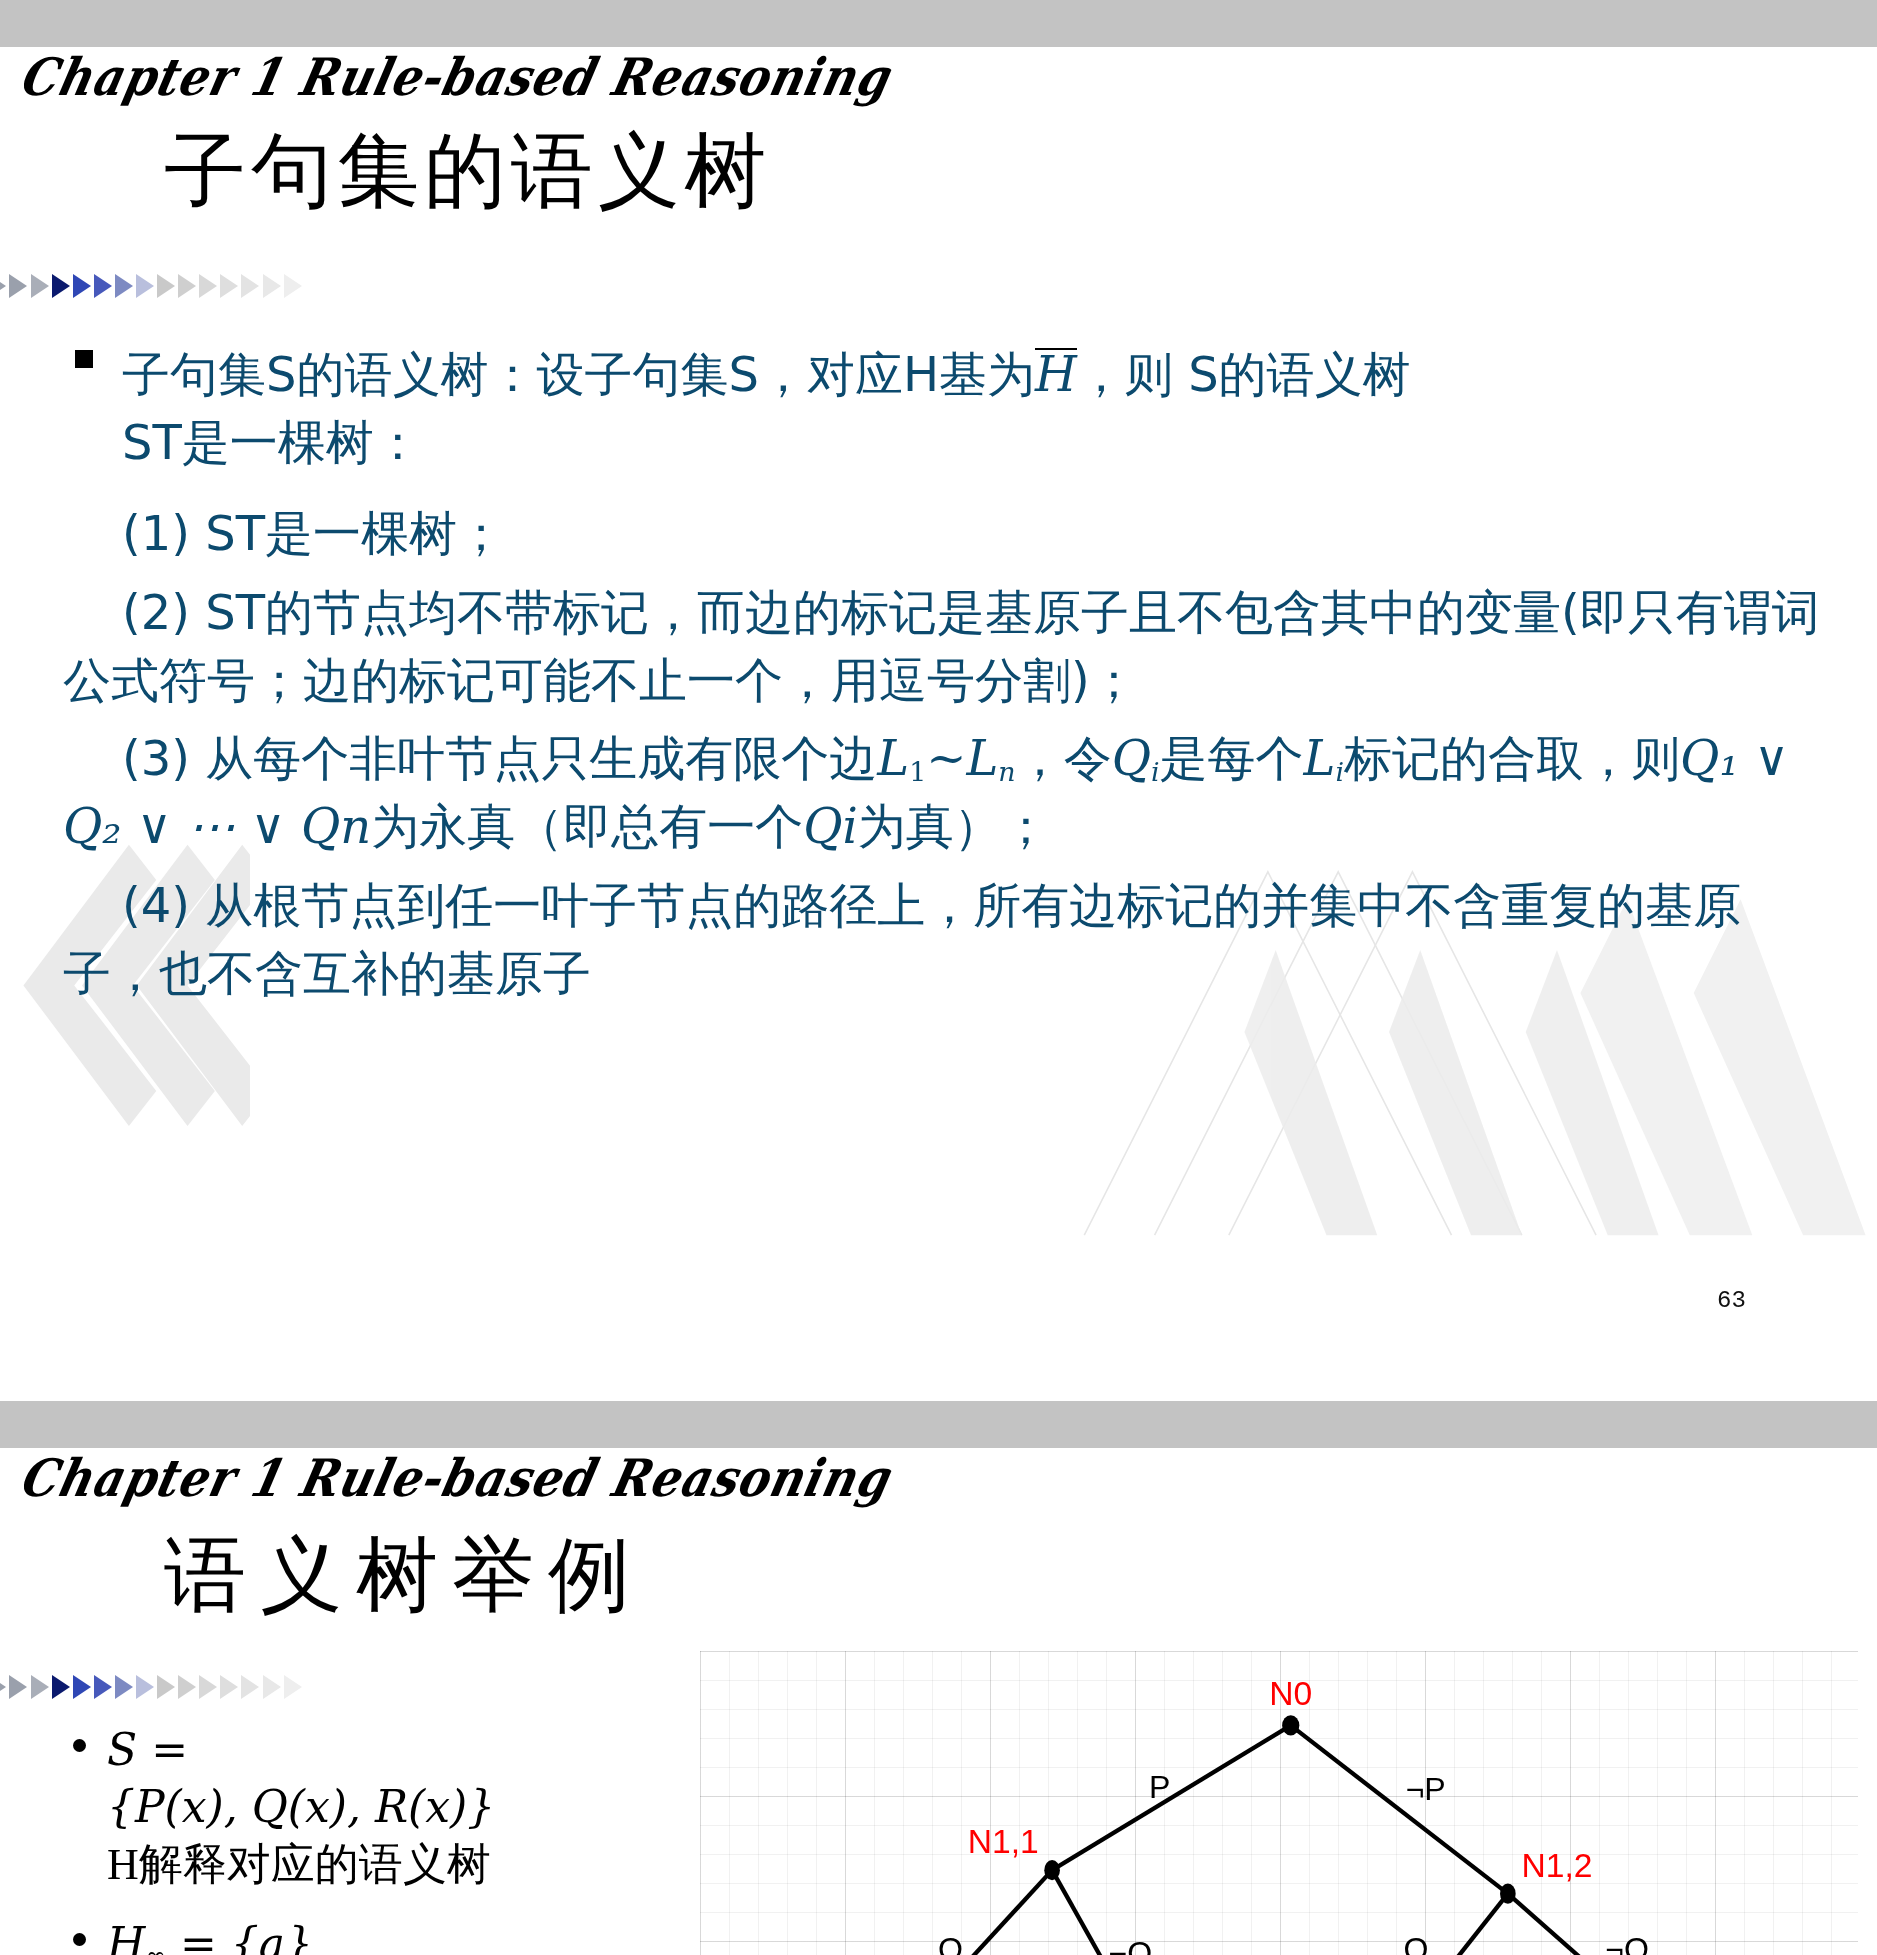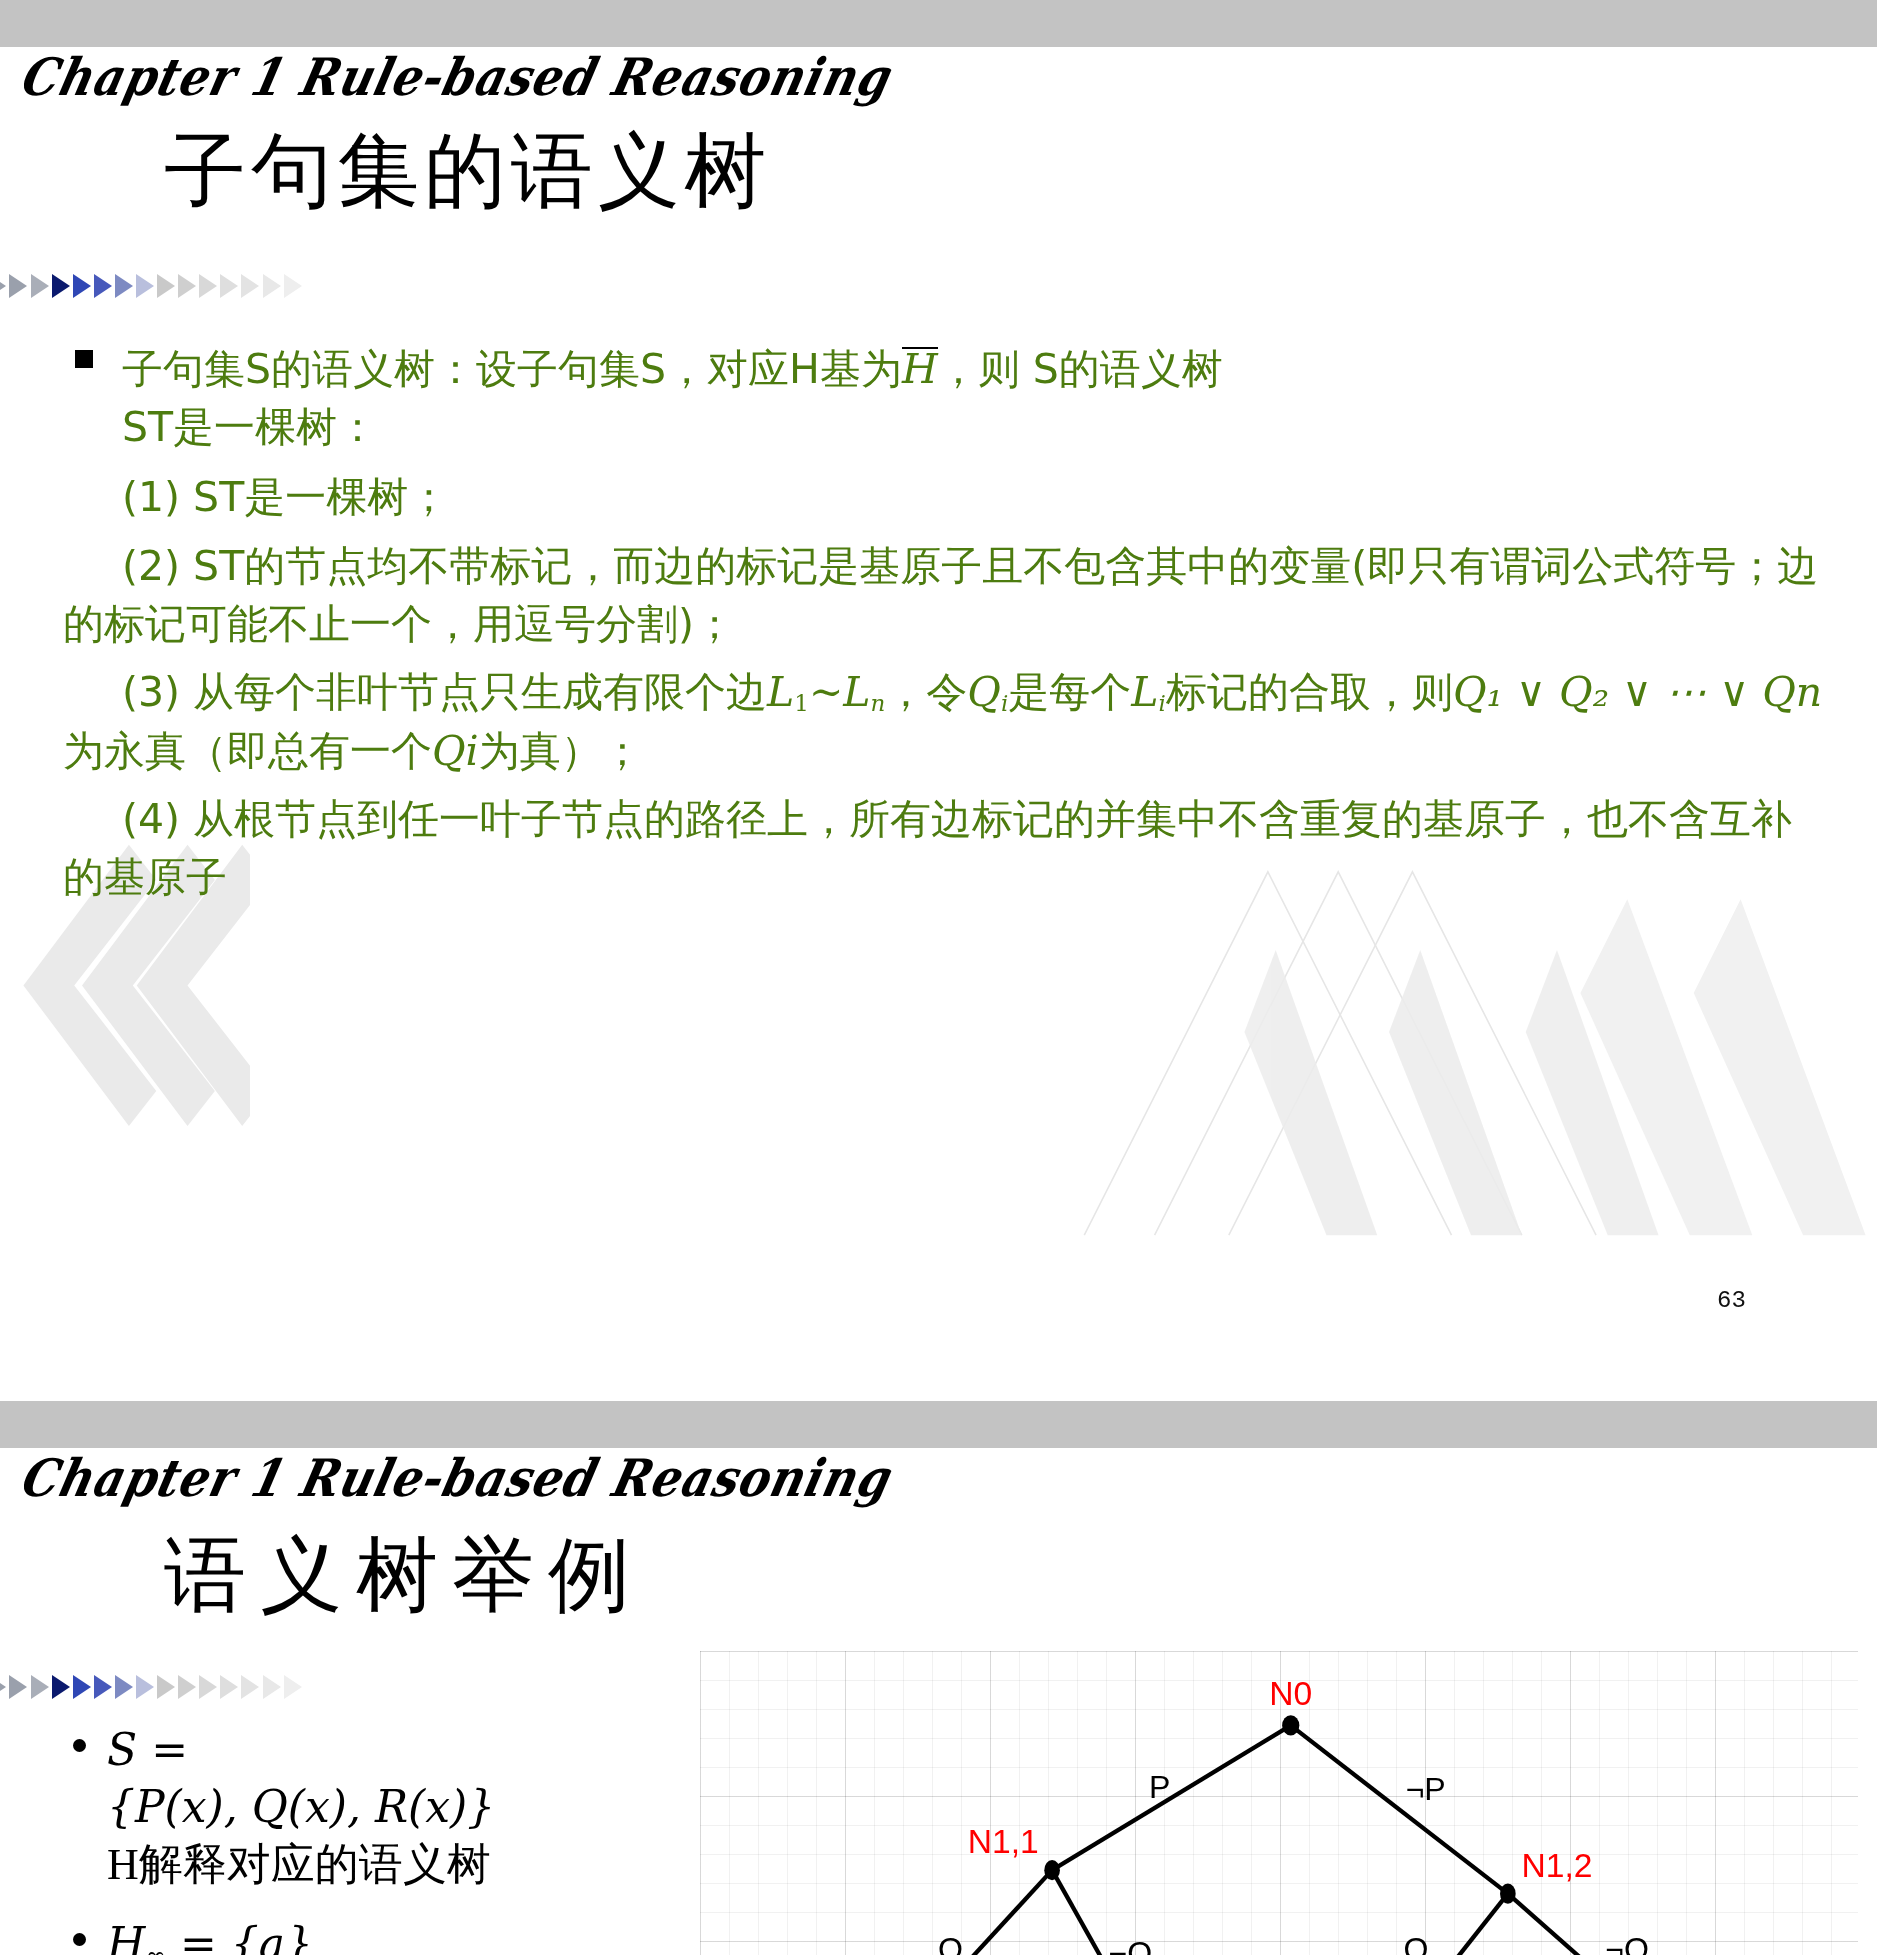--- a/index.html
+++ b/index.html
@@ -35,21 +35,21 @@
 
   
   .arrows{position:absolute;height:36px;display:flex;align-items:center;gap:0px;}
   .arrows i{display:block;width:0;height:0;
      border-top:12.5px solid transparent;border-bottom:12.5px solid transparent;
      margin-right:3.1px;}
 
   
   .s1body{position:absolute;left:63px;top:340px;width:1768px;
      font-family:"DejaVu Sans","Liberation Sans",sans-serif;
-     color:#4d7c0f;font-size:41px;line-height:1.42;}
+     color:#0c4a6e;font-size:48px;line-height:1.42;}
   .s1body .bullet{position:relative;padding-left:59px;}
   .s1body .bullet .sq{position:absolute;left:11.7px;top:10.2px;width:18px;height:18px;background:#000;}
   .para{margin-top:3.9px;}
   .indent{text-indent:59px;}
   .mi{font-family:"DejaVu Serif","Liberation Serif",serif;font-style:italic;}
   .mn{font-family:"DejaVu Serif","Liberation Serif",serif;font-style:normal;}
   .ovl{border-top:2px solid #000;padding-top:0.4px;display:inline-block;line-height:1;}
   sub{font-size:0.56em;vertical-align:-0.22em;}
 
   .pagenum{position:absolute;font-family:Liberation Mono, monospace;font-size:24px;color:#111;}
@@ -133,21 +133,21 @@
     <i style="border-left:18px solid #eeeeee"></i>
   </div>
 
   <div class="s1body">
     <div class="bullet">
       <span class="sq"></span>
       <span>子句集S的语义树：设子句集S，对应H基为</span><span class="mi ovl">H</span><span>，则 S的语义树</span><br>
       <span>ST是一棵树：</span>
     </div>
 
-    <div class="para indent" style="margin-top:12px;">(1) ST是一棵树；</div>
+    <div class="para indent" style="margin-top:23px;">(1) ST是一棵树；</div>
 
     <div class="para indent" style="margin-top:10.2px;">(2) ST的节点均不带标记，而边的标记是基原子且不包含其中的变量(即只有谓词公式符号；边的标记可能不止一个，用逗号分割)；</div>
 
     <div class="para indent" style="margin-top:10.2px;">
       <span>(3) 从每个非叶节点只生成有限个边</span><span class="mi">L</span><sub class="mn">1</sub><span class="mn">~</span><span class="mi">L</span><sub class="mi">n</sub><span>，令</span><span class="mi">Q</span><sub class="mi">i</sub><span>是每个</span><span class="mi">L</span><sub class="mi">i</sub><span>标记的合取，则</span><span class="mi">Q₁ ∨ Q₂ ∨ ⋯ ∨ Qn</span><span>为永真（即总有一个</span><span class="mi">Qi</span><span>为真）；</span>
     </div>
 
     <div class="para indent" style="margin-top:10.2px;">(4) 从根节点到任一叶子节点的路径上，所有边标记的并集中不含重复的基原子，也不含互补的基原子</div>
   </div>
 

